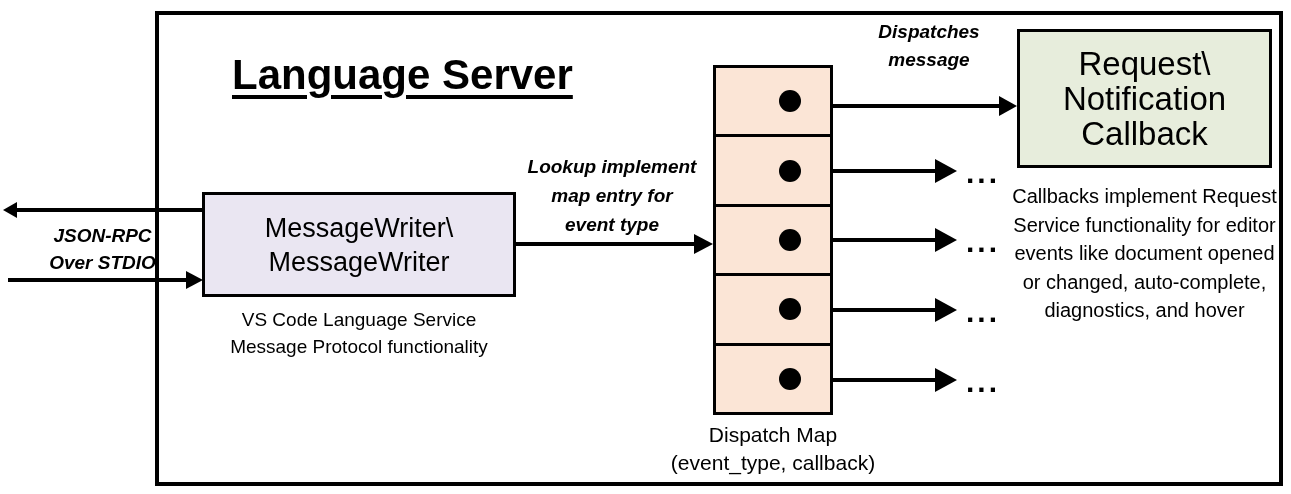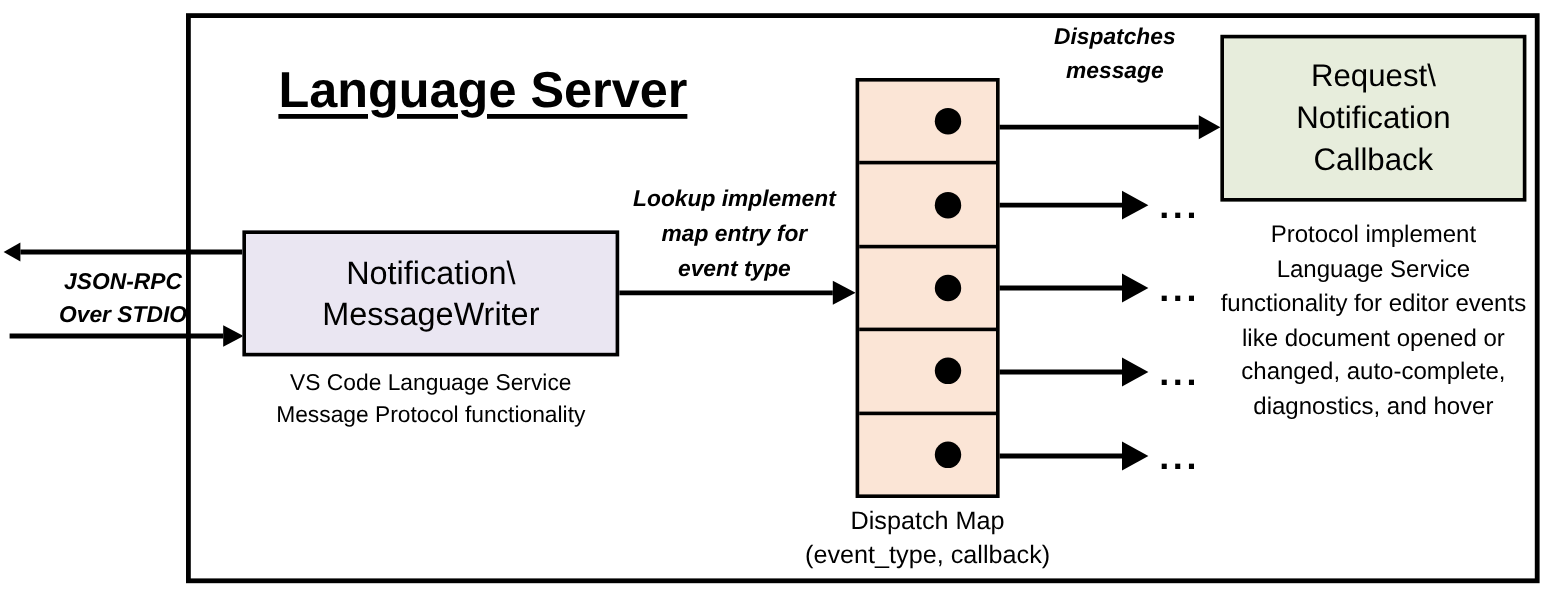--- a/index.html
+++ b/index.html
@@ -155,21 +155,21 @@
     top: 29px;
     width: 255px;
     height: 139px;
     background: #E7EDDC;
     border: 3px solid #000000;
     box-sizing: border-box;
     display: flex;
     flex-direction: column;
     align-items: center;
     justify-content: center;
-    font-size: 26px;
+    font-size: 33px;
     line-height: 35px;
     text-align: center;
   }
   #callback-caption {
     left: 1012px;
     top: 182px;
     width: 265px;
     text-align: center;
     font-size: 20px;
     line-height: 28.5px;
@@ -241,21 +241,21 @@
   </svg>
 
   <div class="abs" id="page-title">Language Server</div>
 
   <div class="abs" id="jsonrpc-label">
     <div>JSON-RPC</div>
     <div>Over STDIO</div>
   </div>
 
   <div class="abs" id="message-rw-box">
-    <div>Notification\</div>
+    <div>MessageWriter\</div>
     <div>MessageWriter</div>
   </div>
   <div class="abs" id="message-rw-caption">
     <div>VS Code Language Service</div>
     <div>Message Protocol functionality</div>
   </div>
 
   <div class="abs" id="lookup-label">
     <div>Lookup implement</div>
     <div>map entry for</div>
@@ -292,15 +292,15 @@
   <div class="ellipsis" style="left:966px; top:158px;">...</div>
   <div class="ellipsis" style="left:966px; top:227px;">...</div>
   <div class="ellipsis" style="left:966px; top:297px;">...</div>
   <div class="ellipsis" style="left:966px; top:367px;">...</div>
 
   <div class="abs" id="callback-box">
     <div>Request\</div>
     <div>Notification</div>
     <div>Callback</div>
   </div>
-  <div class="abs" id="callback-caption">Protocol implement Language Service functionality for editor events like document opened or changed, auto-complete, diagnostics, and hover</div>
+  <div class="abs" id="callback-caption">Callbacks implement Request Service functionality for editor events like document opened or changed, auto-complete, diagnostics, and hover</div>
 
 </div>
 
 </body></html>

